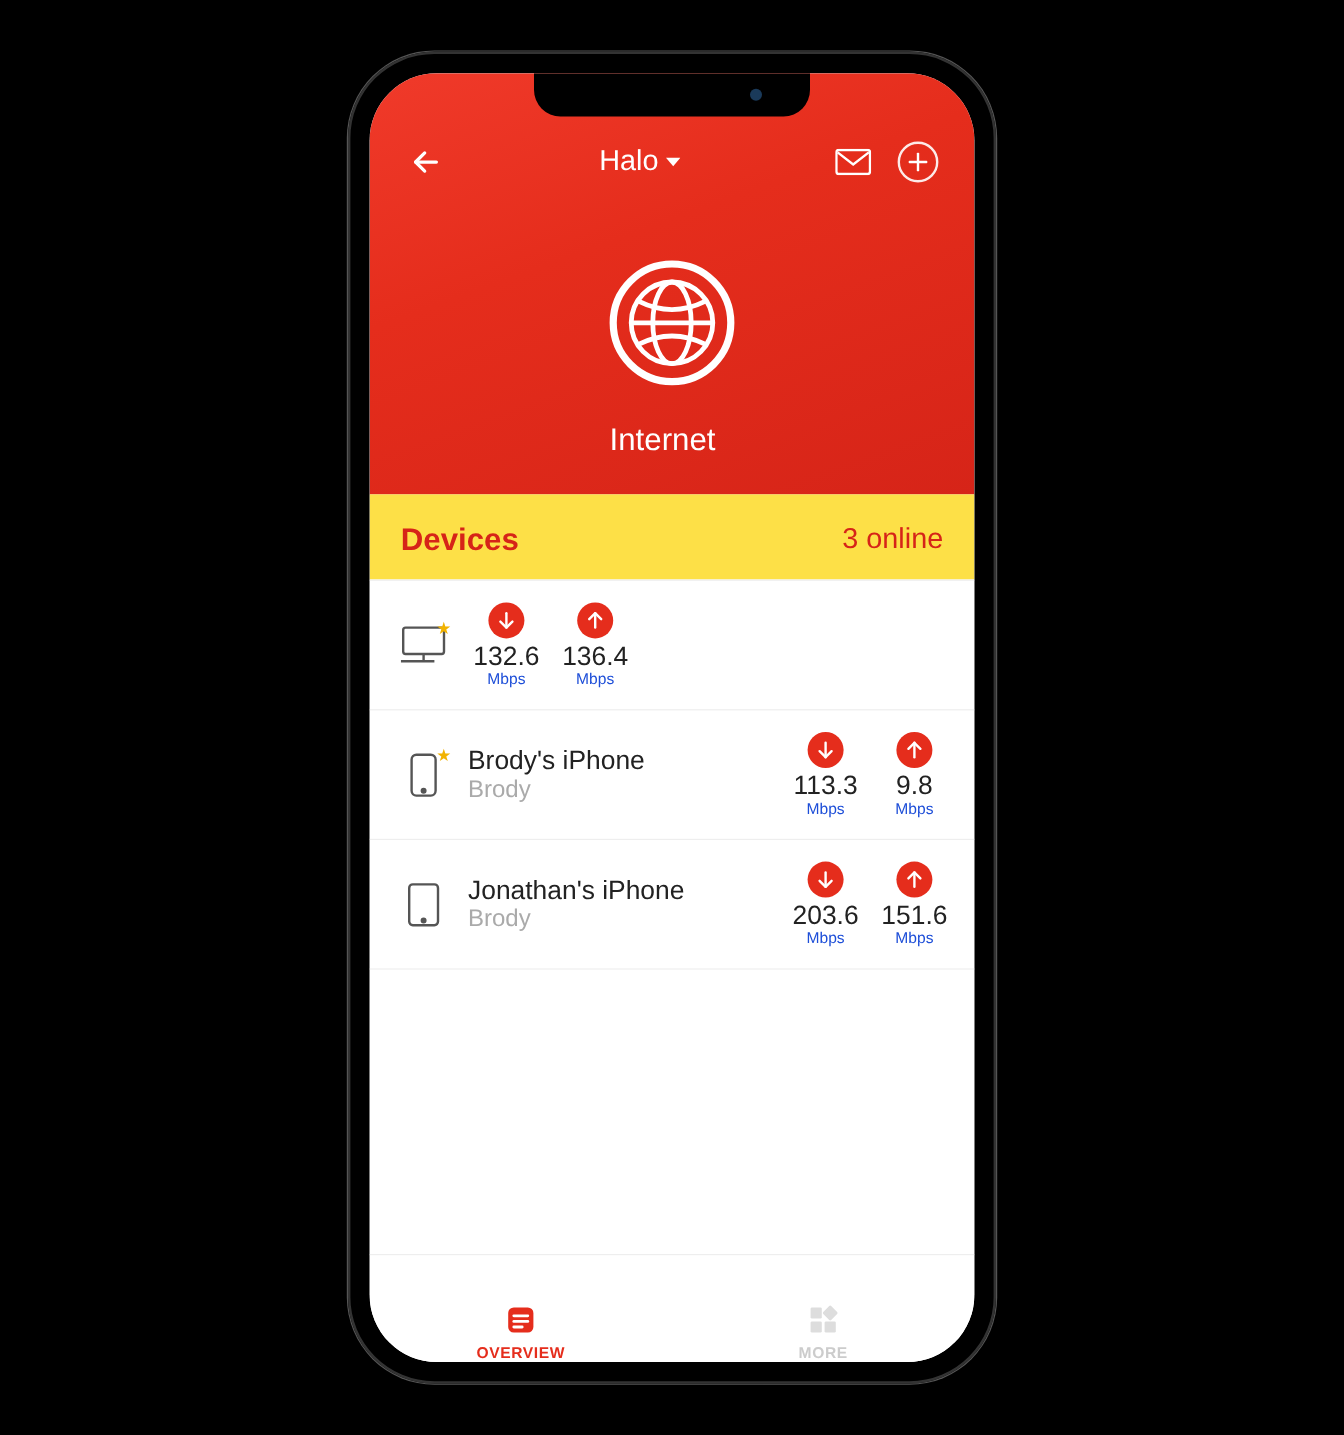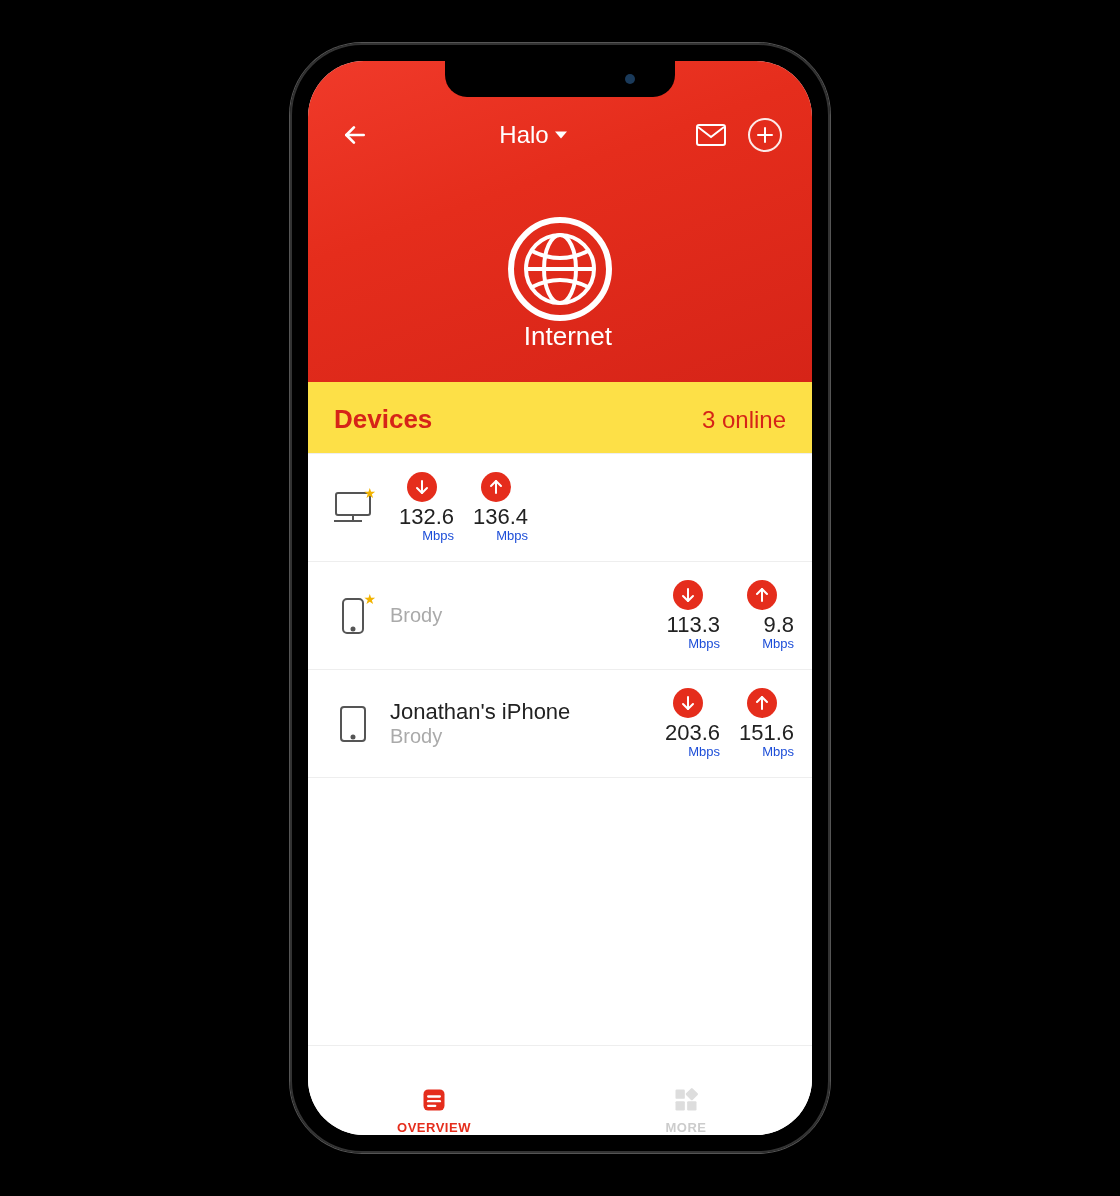--- a/index.html
+++ b/index.html
@@ -61,21 +61,21 @@
     width: 100%;
     display: flex;
     align-items: center;
     justify-content: space-between;
     padding: 0 30px;
     height: 44px;
     gap: 16px;
   }
   .topbar .left, .topbar .right { display:flex; align-items:center; gap:20px;}
   .title-wrap { display:flex; align-items:center; gap:6px; font-size:24px; font-weight:500;}
-  .hero { margin-top: 60px; display:flex; flex-direction:column; align-items:flex-end; gap:0;}
+  .hero { margin-top: 60px; display:flex; flex-direction:column; align-items:flex-start; gap:30px;}
   .globe {
     width: 104px; height: 104px; border: 6px solid #fff; border-radius: 50%;
     display:flex; align-items:center; justify-content:center;
   }
   .hero-label { font-size: 26px; font-weight:500; }
   .section-head {
     display:flex; justify-content:space-between; align-items:center;
     padding: 22px 26px 18px;
     background:#fde047;
   }
@@ -87,21 +87,21 @@
     border-bottom:1px solid #eee;
     gap: 14px;
   }
   .row:first-child{ border-top:1px solid #eee;}
   .dev-icon { width:46px; display:flex; justify-content:center; position:relative;}
   .dev-icon .star{position:absolute;top:-6px;right:0;color:#f2b300;font-size:14px;}
   .names { flex:1; min-width:0;}
   .names .primary{ font-size:22px; color:#222;}
   .names .secondary{ font-size:20px; color:#aaa;}
   .speeds { display:flex; gap:10px;}
-  .speed { width:64px; text-align:right;}
+  .speed { width:64px; text-align:center;}
   .speed .circ{width:30px;height:30px;border-radius:50%;background:#e52d1c;margin:0 auto 4px;display:flex;align-items:center;justify-content:center;}
   .speed .val{font-size:22px;color:#222;line-height:1;}
   .speed .unit{font-size:13px;color:#1d4ed8;}
   .bottombar{
     height:90px;border-top:1px solid #eee;background:#fff;
     display:flex;
   }
   .tab{flex:1;display:flex;flex-direction:column;align-items:center;justify-content:flex-end;gap:6px;}
   .tab .lbl{font-size:13px;font-weight:700;letter-spacing:0.5px;}
   .tab.active{color:#e52d1c;}
@@ -206,20 +206,21 @@
         </div>
         <div class="row">
           <div class="dev-icon">
             <svg width="24" height="38" viewBox="0 0 24 38" fill="none" stroke="#555" stroke-width="2">
               <rect x="2" y="2" width="20" height="34" rx="4"></rect>
               <circle cx="12" cy="32" r="1.5" fill="#555"></circle>
             </svg>
             <span class="star">★</span>
           </div>
           <div class="names">
+            <div class="primary">Brody's iPhone</div>
             <div class="secondary">Brody</div>
           </div>
           <div class="speeds">
             <div class="speed">
               <div class="circ">
                 <svg width="16" height="16" viewBox="0 0 16 16" style="transform:rotate(0deg)">
                   <line x1="8" y1="2" x2="8" y2="14" stroke="#fff" stroke-width="2" stroke-linecap="round"></line>
                   <polyline points="3,9 8,14 13,9" fill="none" stroke="#fff" stroke-width="2" stroke-linecap="round" stroke-linejoin="round"></polyline>
                 </svg>
               </div>

